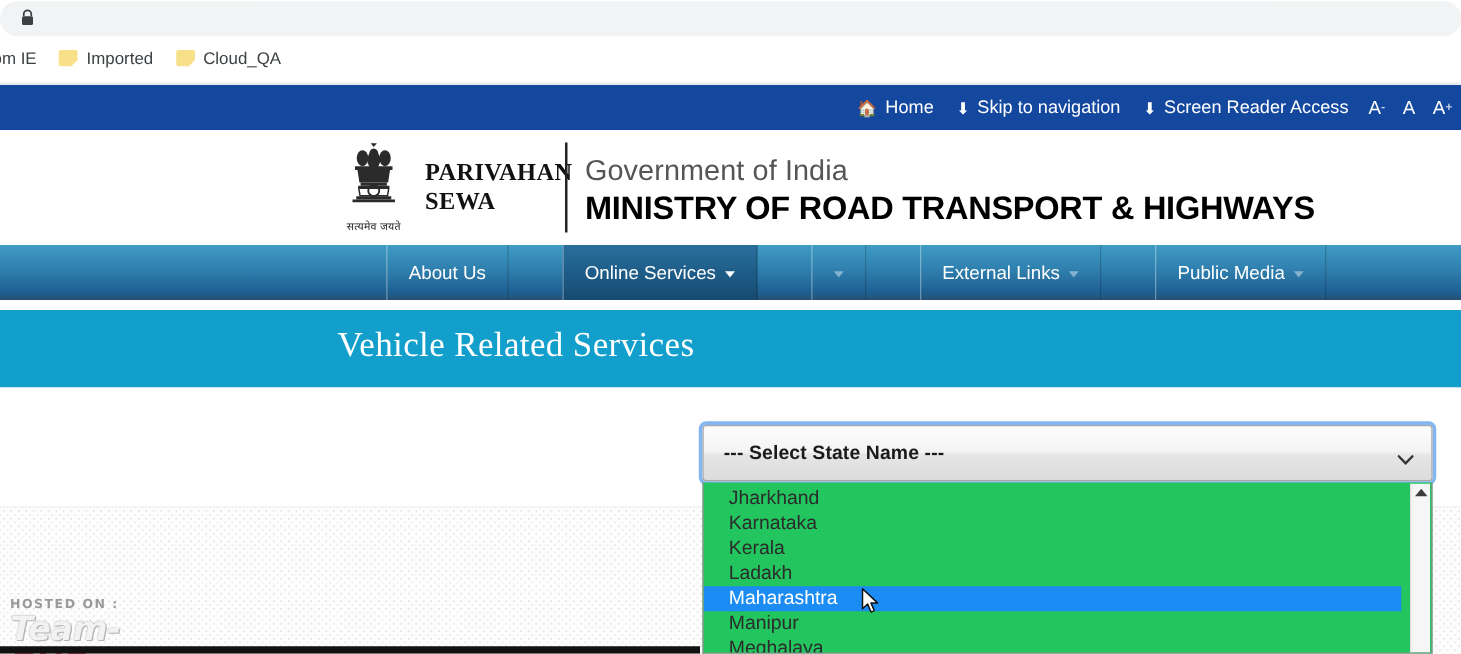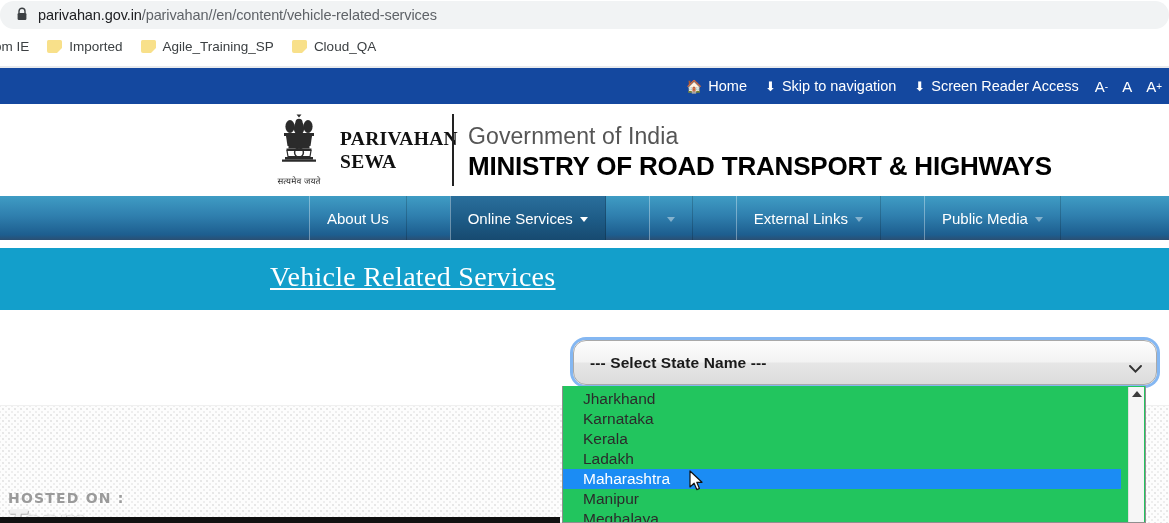--- a/index.html
+++ b/index.html
@@ -140,21 +140,21 @@
   .caret.dim { border-top-color: rgba(255,255,255,0.42); }
 
   
   .banner {
     position: absolute; left: 0; top: 248px; width: 1169px; height: 62px;
     background: #139fcb;
   }
   .banner-title {
     position: absolute; left: 270px; top: 13px;
     font-family: "Liberation Serif", serif;
-    font-size: 28px; color: #ffffff; letter-spacing: 0.3px; text-decoration: underline;
+    font-size: 28px; color: #ffffff; letter-spacing: 0.3px;
   }
 
   
   .body-area {
     position: absolute; left: 0; top: 310px; width: 1169px; height: 213px;
     background: #ffffff;
   }
   .dotted-panel {
     position: absolute; left: 0; top: 95px; width: 1169px; height: 118px;
     background-color: #fdfdfd;
@@ -164,23 +164,23 @@
     background-size: 6px 6px, 6px 6px;
     background-position: 0 0, 3px 3px;
     border-top: 1px solid #f0f0f0;
   }
 
   
   .select-wrap { position: absolute; left: 562px; top: 340px; width: 584px; }
   .select-box {
     position: relative; width: 584px; height: 45px;
     background: linear-gradient(to bottom, #fdfdfd 0%, #f3f3f3 48%, #e6e6e6 52%, #dcdcdc 100%);
-    border: 1px solid #a9a9a9; border-radius: 13px;
+    border: 1px solid #a9a9a9; border-radius: 3px;
     box-shadow: 0 0 0 3px rgba(110,170,240,0.85);
-    display: flex; align-items: center; margin-left: 11px;
+    display: flex; align-items: center;
   }
   .select-label {
     padding-left: 16px; font-size: 15.5px; font-weight: bold; color: #1a1a1a;
     letter-spacing: 0.1px;
   }
   .select-arrow {
     position: absolute; right: 14px; top: 50%; transform: translateY(-50%);
     width: 13px; height: 8px;
   }
 
@@ -209,22 +209,22 @@
     position: absolute; left: 1px; top: 16px; width: 13px; height: 0px;
     background: #cfcfcf; border-radius: 2px;
   }
 
   
   .cursor { position: absolute; left: 689px; top: 470px; width: 16px; height: 23px; }
 
   
   .watermark { position: absolute; left: 8px; top: 478px; width: 190px; }
   .wm-hosted {
-    font-size: 14px; color: #9a9a9a; letter-spacing: 1.2px;
-    font-weight: bold; font-family: "DejaVu Sans", sans-serif; margin-top: 12px;
+    font-size: 10px; color: #9a9a9a; letter-spacing: 1.2px;
+    font-weight: bold; font-family: "DejaVu Sans", sans-serif;
   }
   .wm-logo {
     font-family: "DejaVu Sans", sans-serif;
     font-size: 27px; font-weight: bold; font-style: italic;
     letter-spacing: -0.5px; line-height: 1.05; margin-top: 1px;
   }
   .wm-team { color: #f2f2f2; text-shadow: 0 0 1px #8c8c8c, 1px 1px 0 #bdbdbd; }
   .wm-bhp { color: #cc1f26; text-shadow: 0 0 1px #ffffff; }
   .wm-copy {
     font-size: 8px; color: #c8c8c8; letter-spacing: 1.4px;
@@ -243,36 +243,29 @@
   <div class="chrome">
 
     <div class="omnibar">
       <div class="omnibox"></div>
       <span class="lock-icon">
         <svg width="12" height="14" viewBox="0 0 12 14">
           <path d="M3 6V4.2A3 3 0 0 1 9 4.2V6" fill="none" stroke="#3c4043" stroke-width="1.4"></path>
           <rect x="1.6" y="6" width="8.8" height="7" rx="1.2" fill="#3c4043"></rect>
         </svg>
       </span>
-      <div class="url-text">
-        <span class="url-host">parivahan.gov.in</span><span class="url-path">/parivahan//en/content/vehicle-related-services</span>
-      </div>
     </div>
 
     <div class="bookmarks">
       <div class="bm cut">
         <span>om IE</span>
       </div>
       <div class="bm">
         <span class="folder"></span>
         <span>Imported</span>
-      </div>
-      <div class="bm">
-        <span class="folder"></span>
-        <span>Agile_Training_SP</span>
       </div>
       <div class="bm">
         <span class="folder"></span>
         <span>Cloud_QA</span>
       </div>
     </div>
 
     <div class="chrome-bottom-line"></div>
   </div>
 

